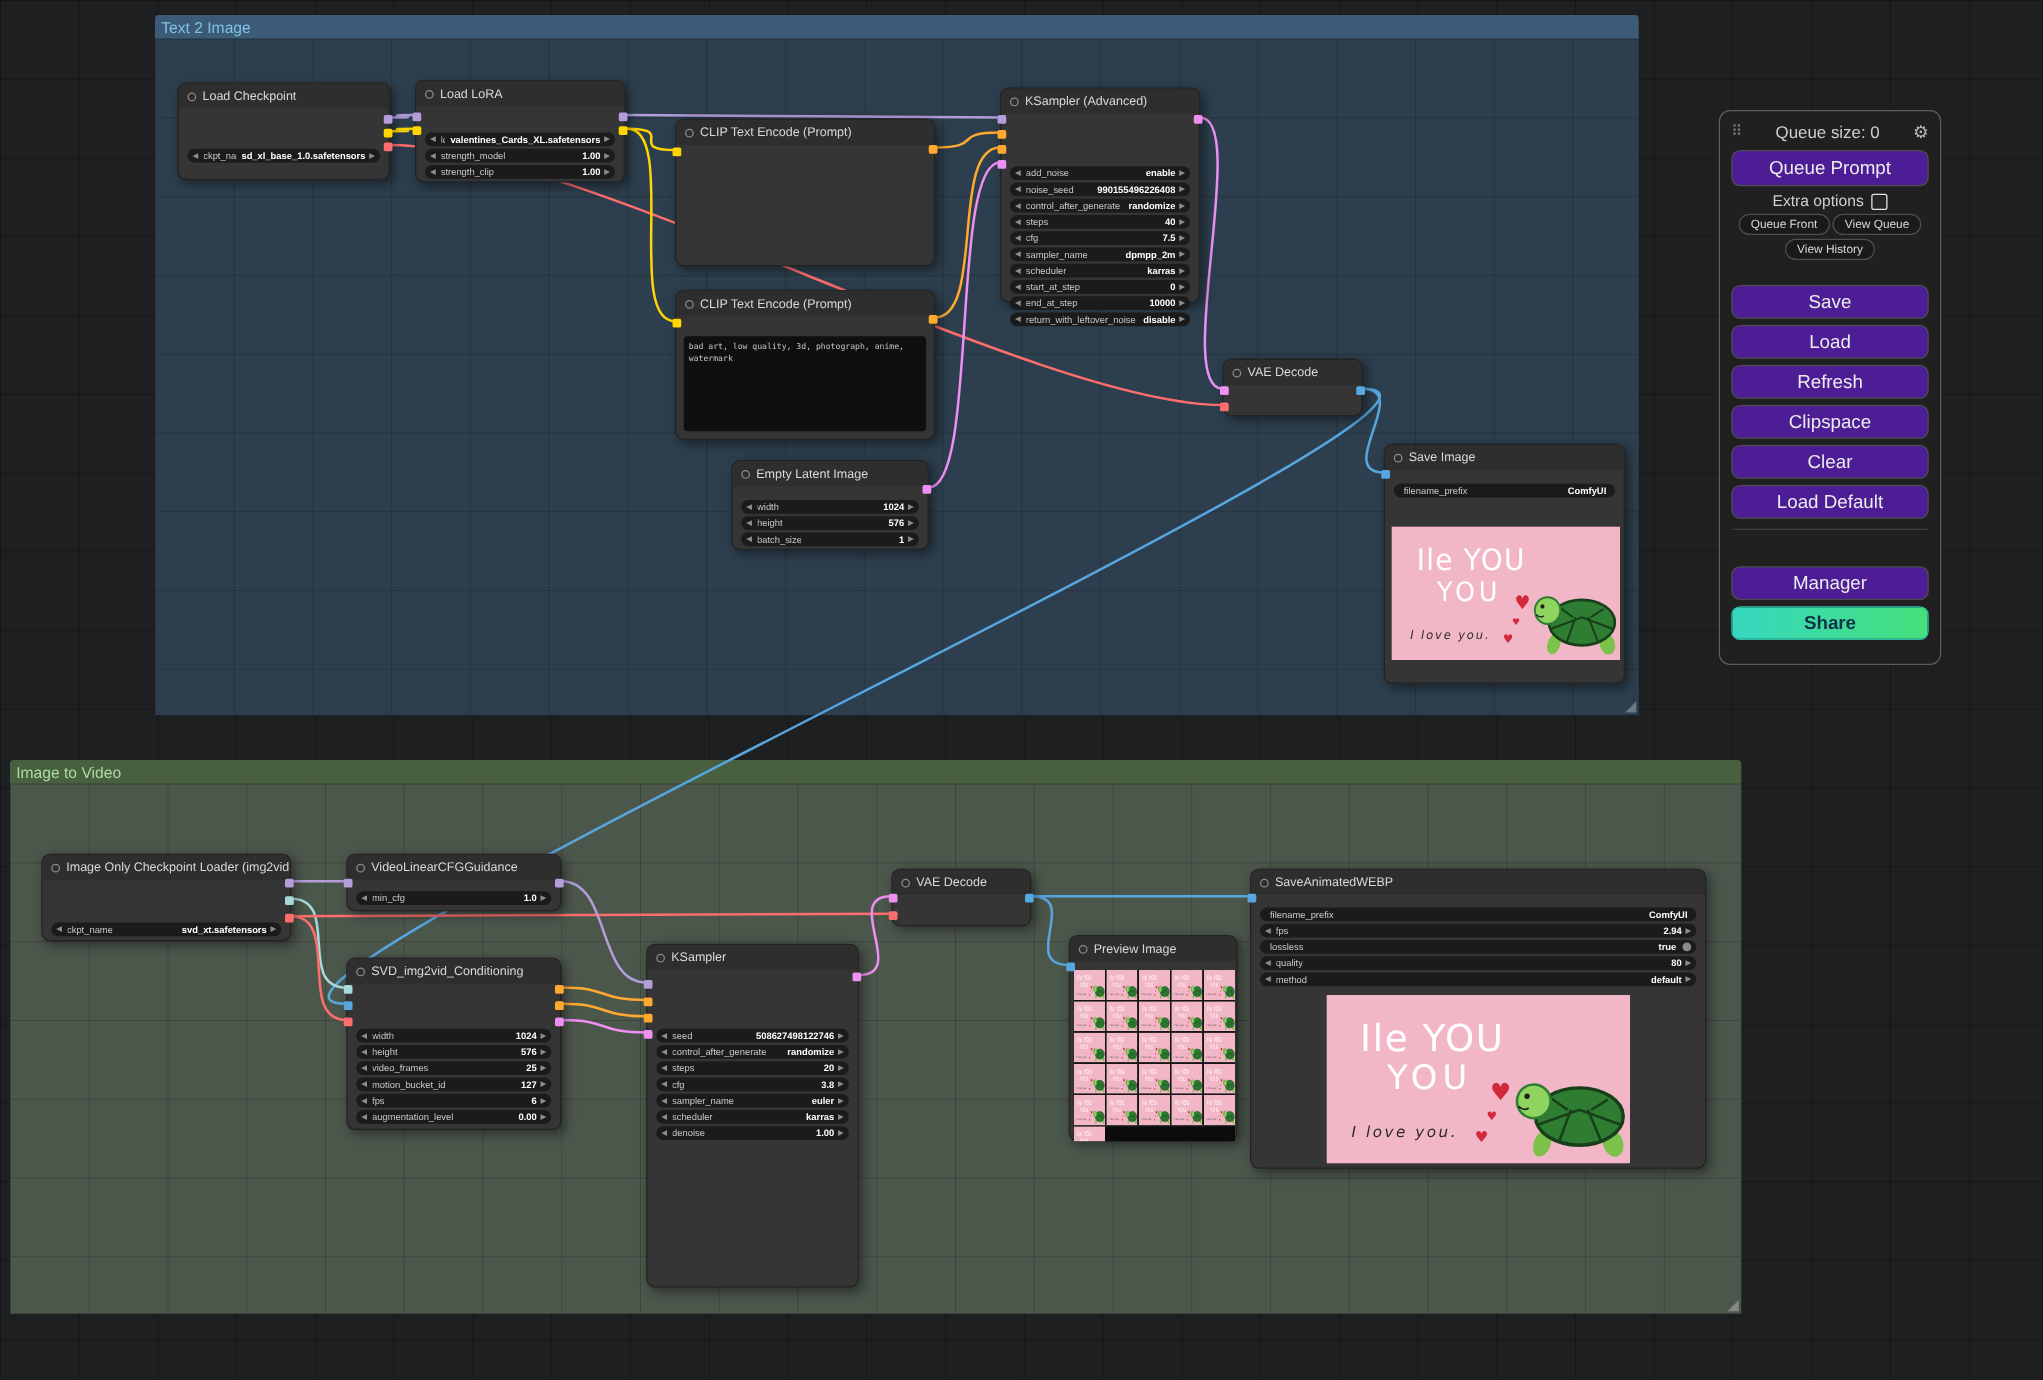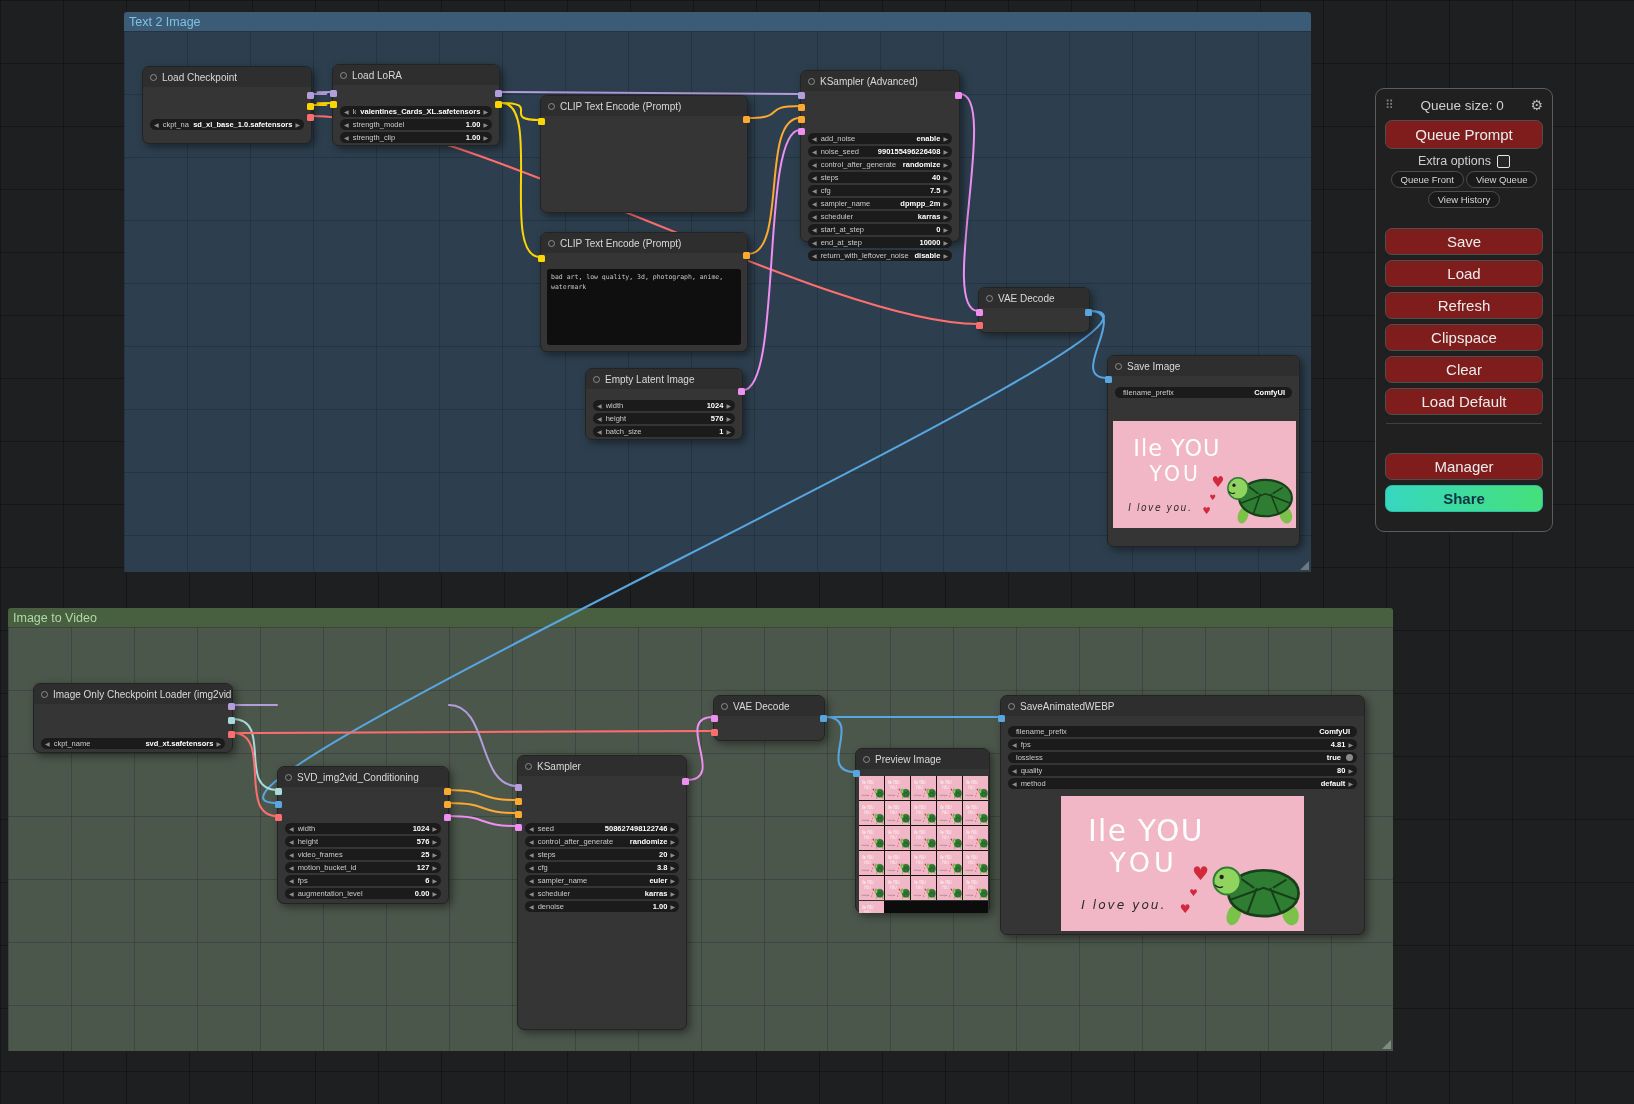--- a/index.html
+++ b/index.html
@@ -54,21 +54,21 @@
   #defs-svg{position:absolute;width:0;height:0;overflow:hidden;}
   #defs-svg text{font-family:"DejaVu Sans",sans-serif;}
   
   #sidebar{position:absolute;left:1375px;top:88px;width:178px;z-index:10;
     background:#202020;border:1px solid #5c5c5c;border-radius:9px;
     padding:6px 9px 14px;box-sizing:border-box;color:#ddd;}
   .sb-head{display:flex;align-items:center;font-size:13px;color:#cfcfcf;margin:2px 0 7px;}
   .drag{color:#7e7e7e;font-size:12px;cursor:grab;}
   .qsize{flex:1;text-align:center;font-size:13.5px;}
   .gear{color:#b8b8b8;font-size:14px;cursor:pointer;}
-  .btn{display:block;width:100%;background:#7f1d1d;border:1px solid #4e4e4e;border-radius:7px;
+  .btn{display:block;width:100%;background:#4c1d95;border:1px solid #4e4e4e;border-radius:7px;
     color:#ececec;font-size:15px;text-align:center;padding:4px 0;margin:5px 0;
     font-family:"Liberation Sans",sans-serif;cursor:pointer;}
   #btn-queue-prompt{padding:5px 0;margin-bottom:2px;}
   .extra{display:flex;align-items:center;justify-content:center;gap:6px;
     font-size:12.5px;color:#cfcfcf;margin:5px 0 3px;}
   .checkbox{width:11px;height:11px;border:1px solid #e6e6e6;background:#262626;border-radius:2px;}
   .sm-row{display:flex;gap:2px;justify-content:center;margin:3px 0;}
   .btn-sm{background:#1a1a1a;border:1px solid #4e4e4e;border-radius:10px;color:#d8d8d8;
     font-size:9.5px;padding:2px 9px;font-family:"Liberation Sans",sans-serif;cursor:pointer;}
   .spacer{height:12px;} .spacer2{height:24px;}
@@ -382,20 +382,35 @@
       <span class="slot out" style="top: 33px; background: rgb(168, 218, 220);"></span>
       <span class="slot out" style="top: 47px; background: rgb(255, 110, 110);"></span>
       <div class="widget" style="top: 54px;">
         <span class="arr">◀</span>
         <span class="wl">ckpt_name</span>
         <span class="sp"></span>
         <span class="wv">svd_xt.safetensors</span>
         <span class="arr">▶</span>
       </div>
     </div>
+    <div class="node" style="left: 277px; top: 683px; width: 172px; height: 46px;">
+      <div class="ntitle">
+        <span class="ndot"></span>
+        <span class="nt">VideoLinearCFGGuidance</span>
+      </div>
+      <span class="slot in" style="top: 19px; background: rgb(179, 157, 219);"></span>
+      <span class="slot out" style="top: 19px; background: rgb(179, 157, 219);"></span>
+      <div class="widget" style="top: 29px;">
+        <span class="arr">◀</span>
+        <span class="wl">min_cfg</span>
+        <span class="sp"></span>
+        <span class="wv">1.0</span>
+        <span class="arr">▶</span>
+      </div>
+    </div>
     <div class="node" style="left: 277px; top: 766px; width: 172px; height: 138px;">
       <div class="ntitle">
         <span class="ndot"></span>
         <span class="nt">SVD_img2vid_Conditioning</span>
       </div>
       <span class="slot in" style="top: 21px; background: rgb(168, 218, 220);"></span>
       <span class="slot in" style="top: 34px; background: rgb(88, 166, 224);"></span>
       <span class="slot in" style="top: 47px; background: rgb(255, 110, 110);"></span>
       <span class="slot out" style="top: 21px; background: rgb(255, 169, 49);"></span>
       <span class="slot out" style="top: 34px; background: rgb(255, 169, 49);"></span>
@@ -661,21 +676,21 @@
       <span class="slot in" style="top: 19px; background: rgb(88, 166, 224);"></span>
       <div class="widget" style="top: 30px;">
         <span class="wl">filename_prefix</span>
         <span class="sp"></span>
         <span class="wv">ComfyUI</span>
       </div>
       <div class="widget" style="top: 43px;">
         <span class="arr">◀</span>
         <span class="wl">fps</span>
         <span class="sp"></span>
-        <span class="wv">4.81</span>
+        <span class="wv">2.94</span>
         <span class="arr">▶</span>
       </div>
       <div class="widget" style="top: 56px;">
         <span class="wl">lossless</span>
         <span class="sp"></span>
         <span class="wv">true</span>
         <span class="tog"></span>
       </div>
       <div class="widget" style="top: 69px;">
         <span class="arr">◀</span>

